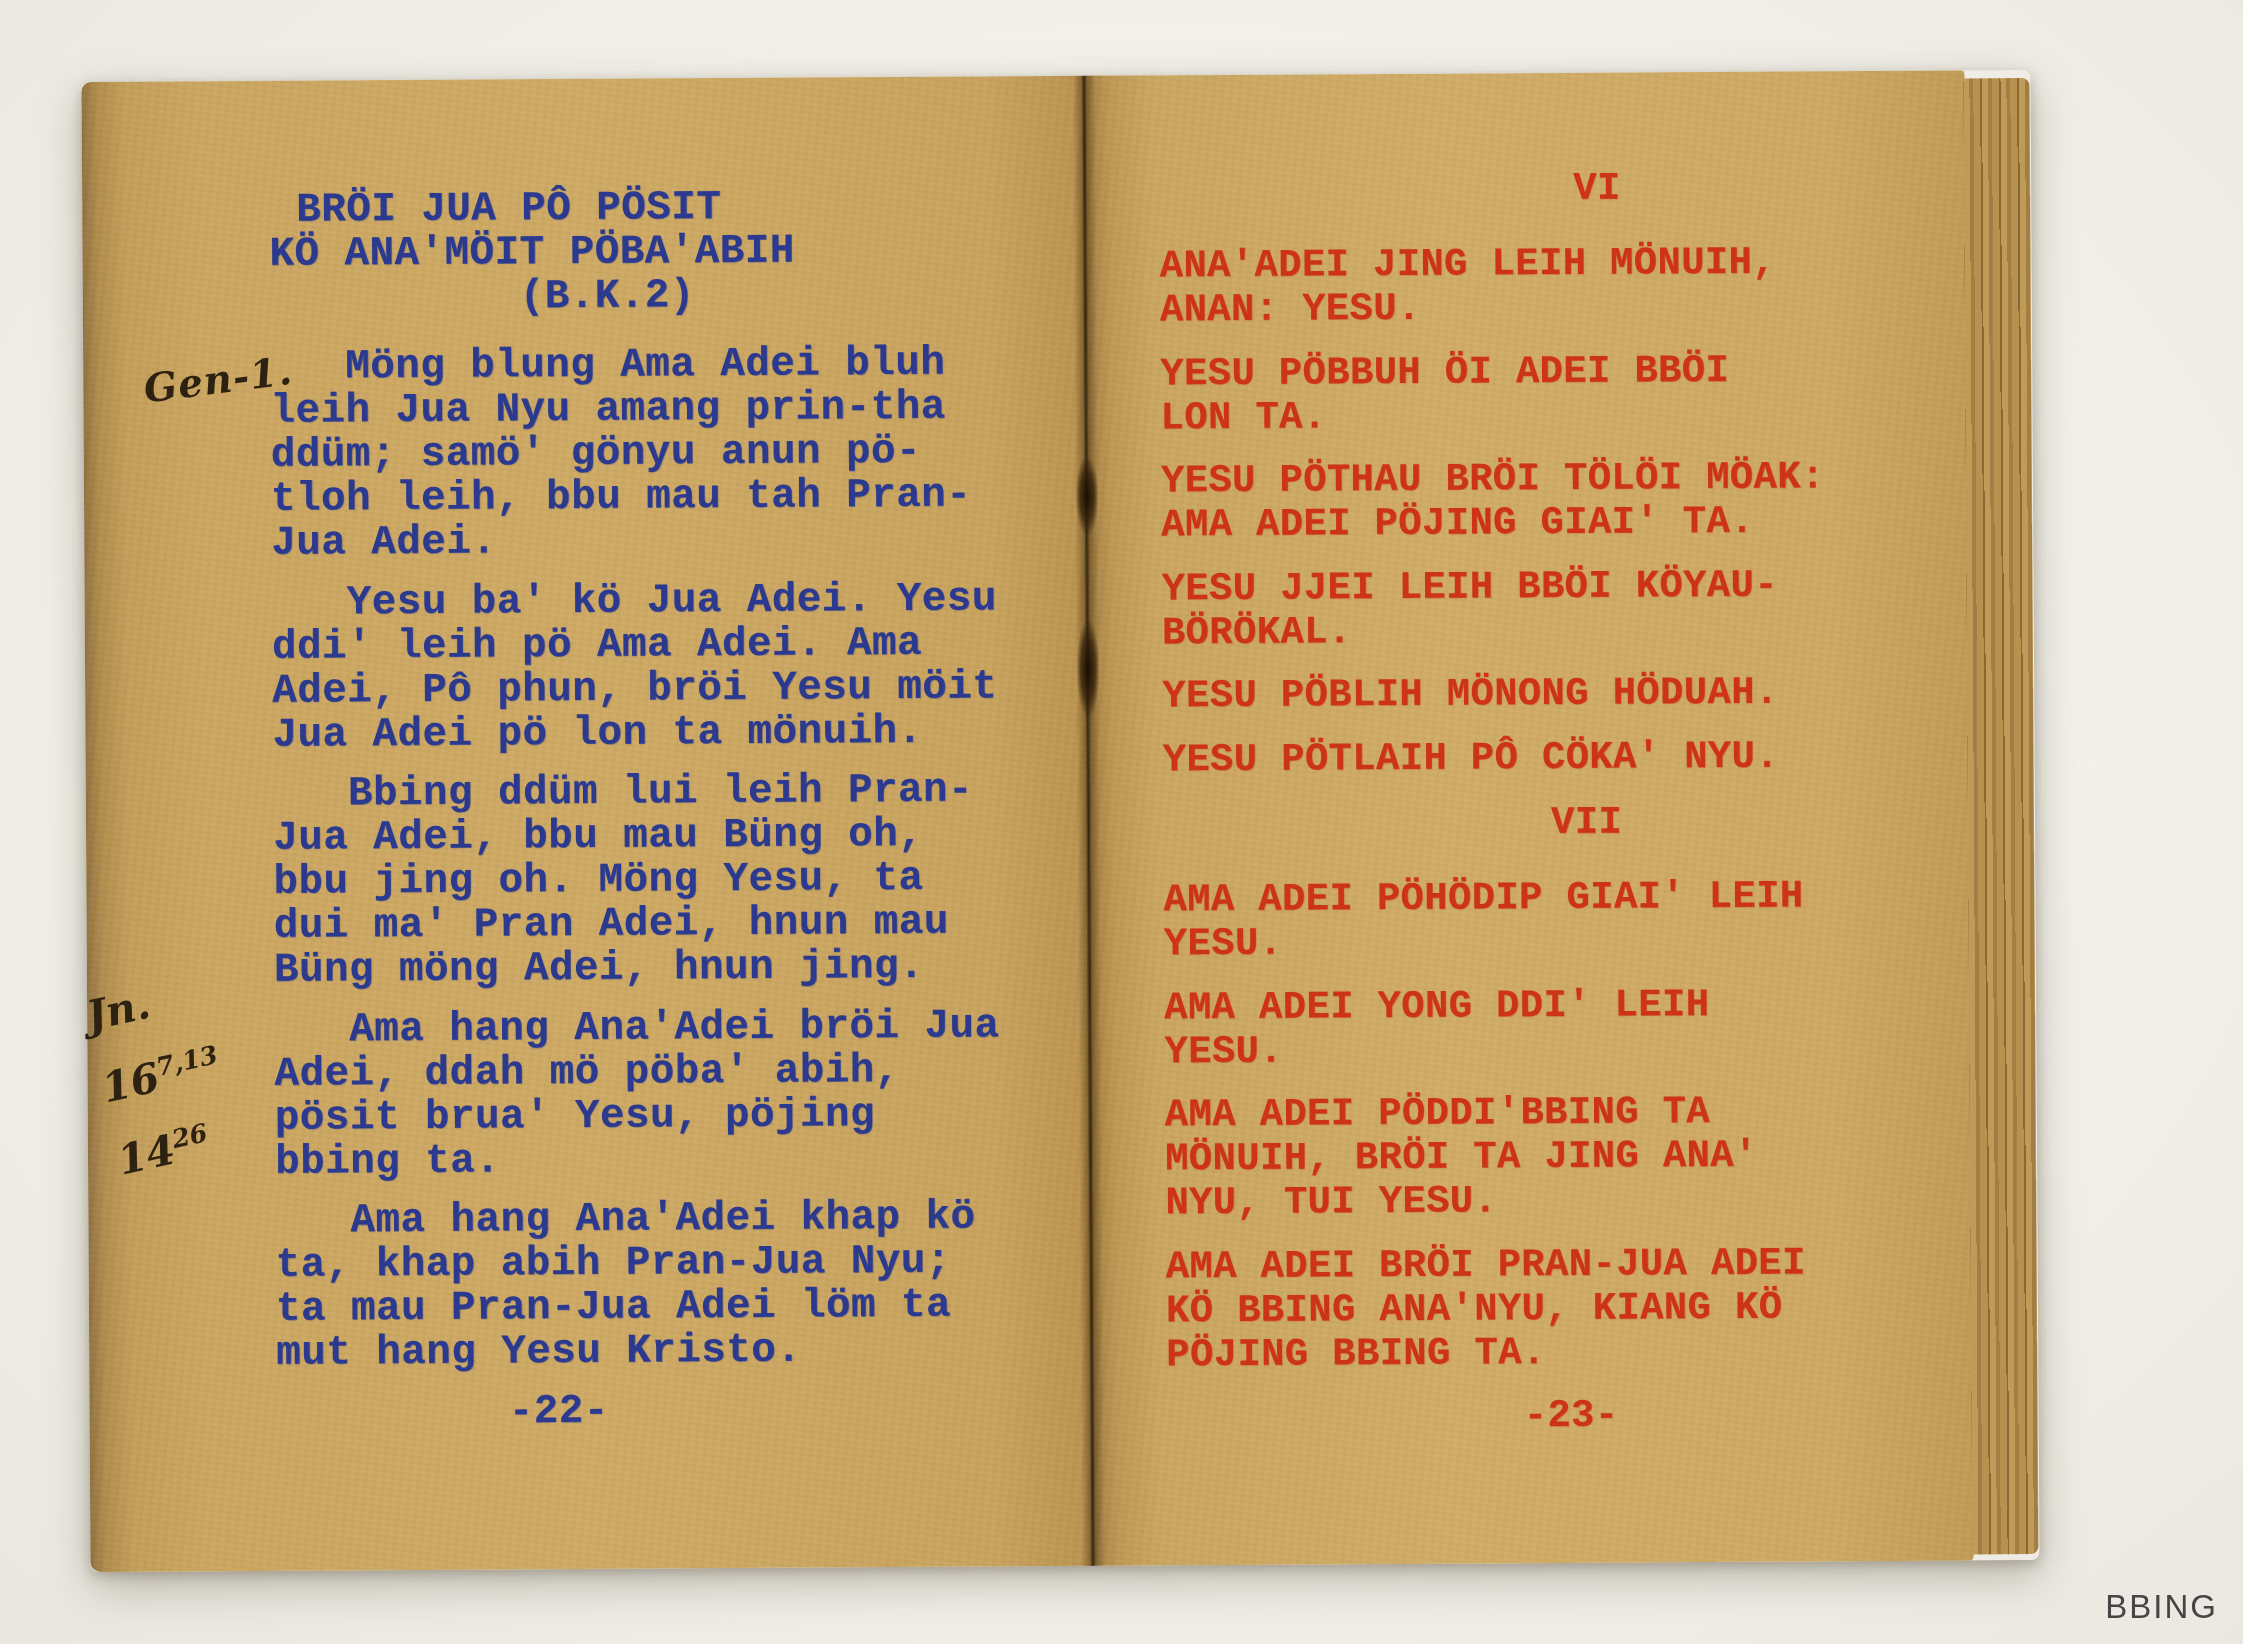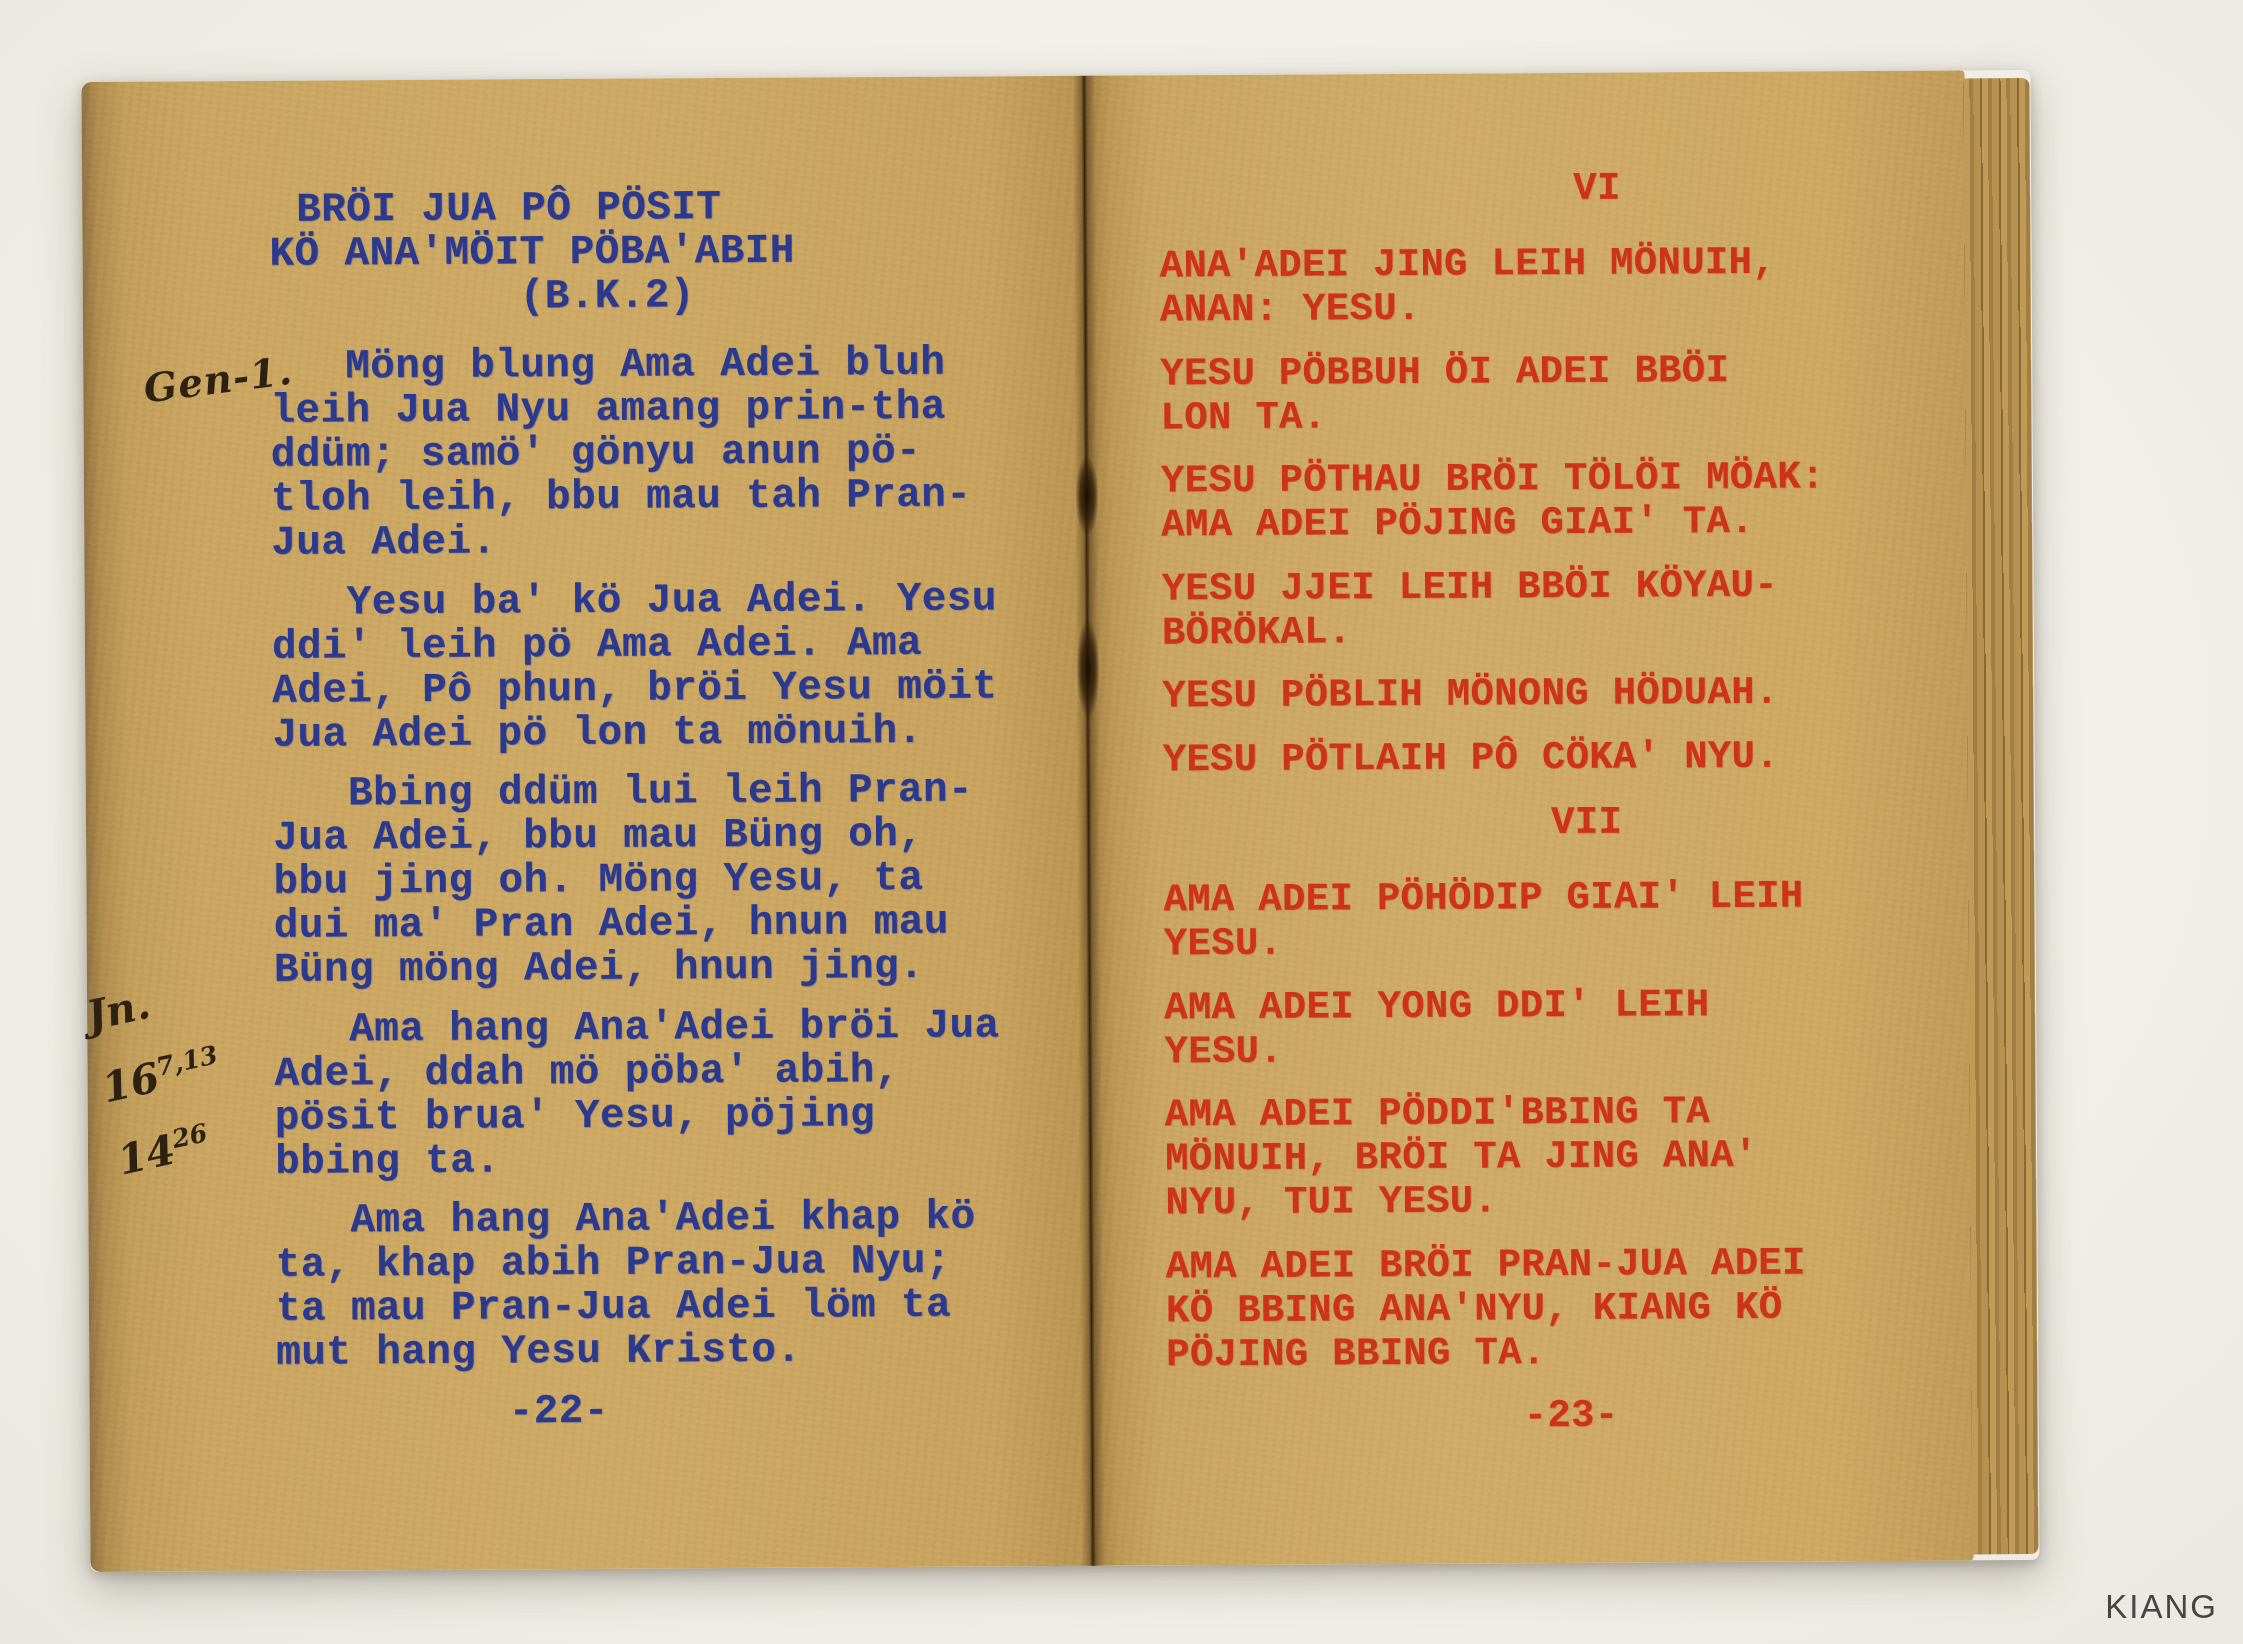--- a/index.html
+++ b/index.html
@@ -170,15 +170,15 @@
     </div>
 
     <div class="spine"></div>
     <div class="stitch s1"></div>
     <div class="stitch s2"></div>
 
     <div class="page-edges"></div>
 
   </div>
 
-  <div class="watermark">KIANG</div>
+  <div class="watermark">BBING</div>
 </div>
 
 
 </body></html>

